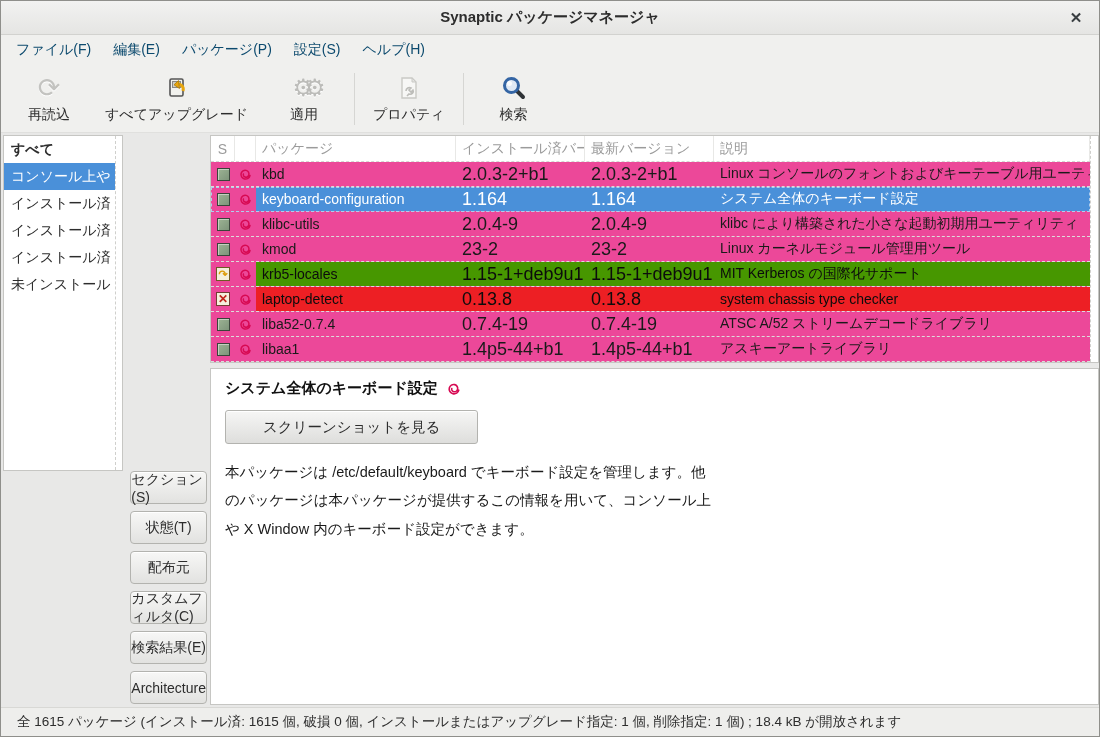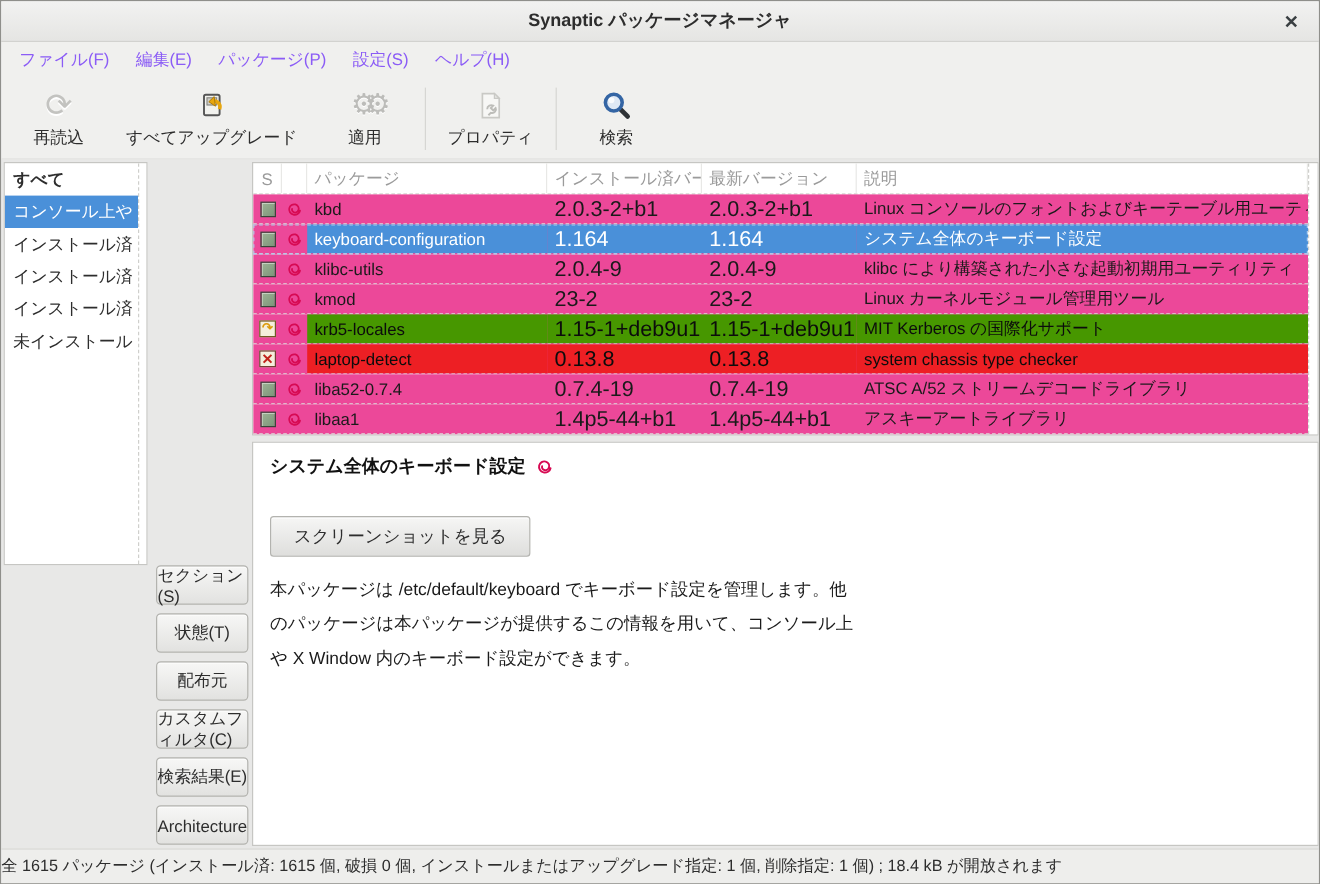--- a/index.html
+++ b/index.html
@@ -7,21 +7,21 @@
   body { font-family:"Liberation Sans", sans-serif; font-size:14px; color:#2e3436; background:#e8e8e7; }
   .window { width:1100px; height:737px; border:1px solid #8f8f8b; display:flex; flex-direction:column; background:#ececeb; overflow:hidden; }
 
   
   .titlebar { height:34px; flex:0 0 34px; background:linear-gradient(#f2f2f1,#e5e5e3); border-bottom:1px solid #d2d2cf; position:relative; display:flex; align-items:center; justify-content:center; }
   .titlebar .title { font-weight:bold; font-size:15px; color:#2d2d2d; }
   .close-btn { position:absolute; right:12px; top:6px; width:22px; height:22px; display:flex; align-items:center; justify-content:center; color:#3a3f42; font-size:15px; font-weight:bold; cursor:default; }
 
   
   .menubar { height:30px; flex:0 0 30px; display:flex; align-items:center; background:#f0f0ee; padding-left:4px; }
-  .menu-item { padding:5px 11px; font-size:14px; color:#8b5cf6; }
+  .menu-item { padding:5px 11px; font-size:14px; color:#0c4a6e; }
 
   
   .toolbar { height:68px; flex:0 0 68px; background:#f0f0ee; border-bottom:1px solid #e0e0de; display:flex; align-items:center; padding-left:4px; }
   .tool-btn { min-width:88px; padding:4px 12px; display:flex; flex-direction:column; align-items:center; justify-content:center; gap:3px; }
   .tool-btn .ticon { height:30px; display:flex; align-items:center; justify-content:center; }
   .tool-btn .tlabel { font-size:14px; color:#2d2d2d; white-space:nowrap; }
   .tool-sep { width:1px; height:52px; background:#d6d6d3; margin:0 6px; }
   .icon-reload { font-size:27px; color:#c3c3c0; line-height:1; text-shadow:0 1px 0 #fff; }
   .icon-apply { font-size:24px; color:#bcbcb9; letter-spacing:-10px; line-height:1; text-shadow:0 1px 0 #fff; }
 
@@ -60,25 +60,25 @@
   .st-box { width:13px; height:13px; border:1px solid #39453a; background:linear-gradient(135deg,#9db394,#7d947a); box-shadow:inset 1px 1px 0 rgba(255,255,255,.45); }
   .st-mark { width:14px; height:14px; border:1px solid #6e5b25; background:#f5efdc; display:flex; align-items:center; justify-content:center; font-size:11px; font-weight:bold; line-height:1; }
   .st-mark.up { color:#dd9b0a; }
   .st-mark.rm { border-color:#713f33; color:#c1231b; font-size:12px; }
 
   
   .details { background:#fff; border:1px solid #c6c6c3; flex:1; padding:10px 14px; overflow:hidden; }
   .details .dtitle-row { display:flex; align-items:center; gap:8px; margin-bottom:12px; }
   .details .dtitle { font-weight:bold; font-size:15px; color:#111; }
   .dbtn-row { display:flex; gap:7px; margin-bottom:14px; }
-  .d-btn { padding:0 19px; height:34px; display:flex; align-items:center; font-size:14.5px; color:#2d2d2d; border:1px solid #b3b3af; border-radius:3px; background:linear-gradient(#f6f6f5,#dededc); box-shadow:inset 0 1px 0 #fff;margin-top:20px; }
+  .d-btn { padding:0 37px; height:34px; display:flex; align-items:center; font-size:14.5px; color:#2d2d2d; border:1px solid #b3b3af; border-radius:3px; background:linear-gradient(#f6f6f5,#dededc); box-shadow:inset 0 1px 0 #fff; }
   .d-desc { width:492px; font-size:14.5px; line-height:1.95; color:#1a1a1a; }
 
   
-  .statusbar { height:29px; flex:0 0 29px; background:#eeeeec; border-top:1px solid #d8d8d5; display:flex; align-items:center; padding-left:0; font-size:13.5px; color:#2d2d2d; white-space:nowrap; overflow:hidden; }
+  .statusbar { height:29px; flex:0 0 29px; background:#eeeeec; border-top:1px solid #d8d8d5; display:flex; align-items:center; padding-left:16px; font-size:13.5px; color:#2d2d2d; white-space:nowrap; overflow:hidden; }
 </style>
 </head>
 <body>
 
 <div class="window">
 
   <div class="titlebar">
     <span class="title">Synaptic パッケージマネージャ</span>
     <span class="close-btn">✕</span>
   </div>

